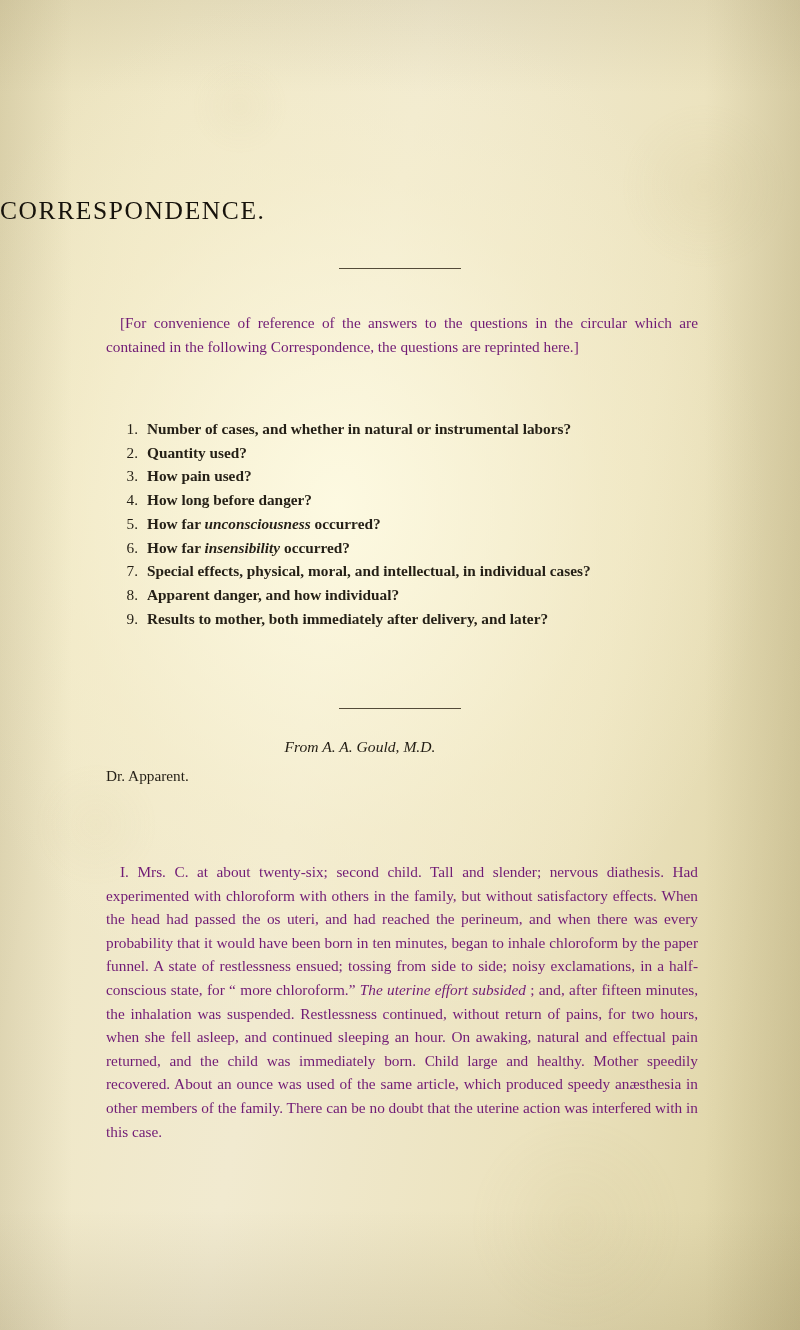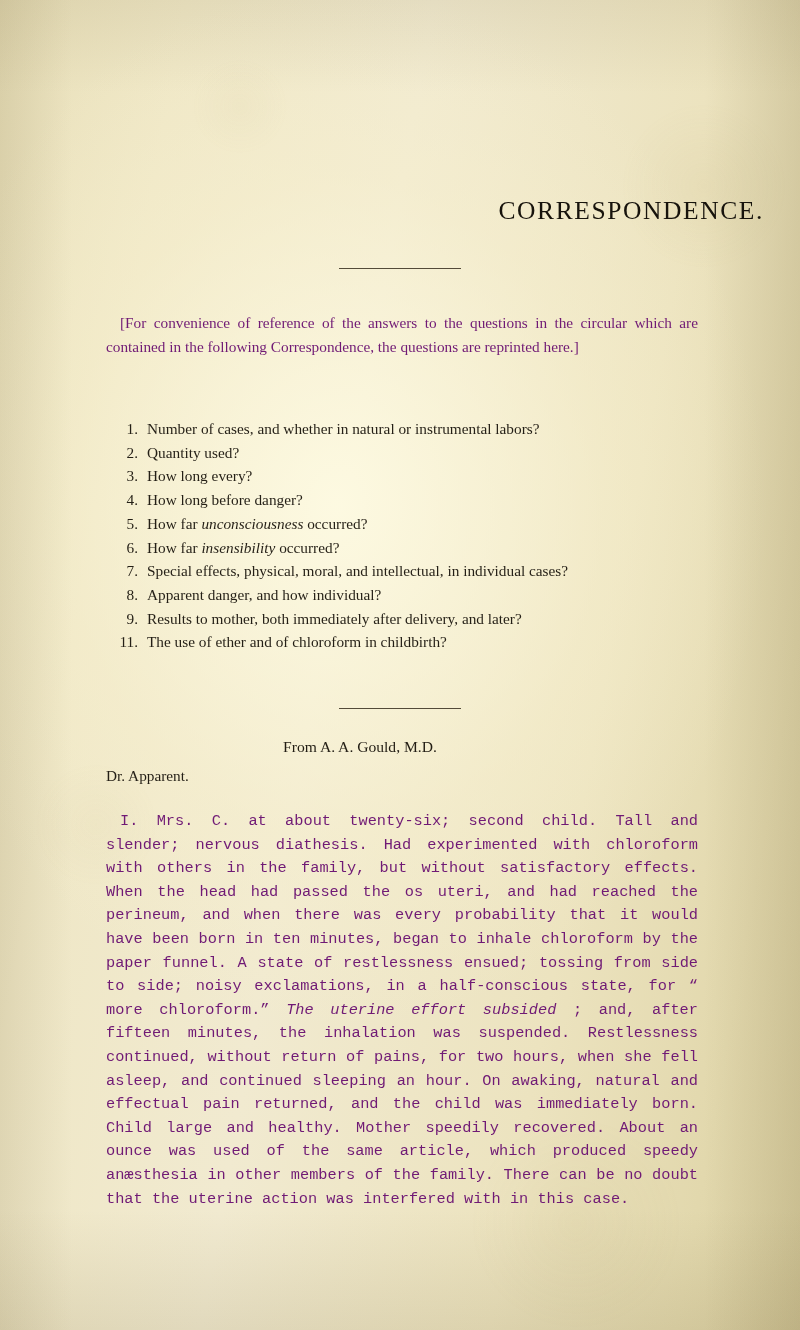--- a/index.html
+++ b/index.html
@@ -63,21 +63,21 @@
     height: 1330px;
     box-sizing: border-box;
   }
 
   
   .page-title {
     position: absolute;
     top: 196px;
     left: 0;
     width: 764px;
-    text-align: right;
+    text-align: left;
     font-size: 25.5px;
     letter-spacing: 1.6px;
     font-weight: 400;
     color: #17130c;
     font-family: "Liberation Serif", "DejaVu Serif", serif;
   }
 
   .rule {
     position: absolute;
     left: 50%;
@@ -121,51 +121,53 @@
   }
   .q-num {
     width: 32px;
     text-align: right;
     flex: 0 0 32px;
     padding-right: 9px;
     box-sizing: content-box;
   }
   .q-text {
     flex: 1 1 auto;
+    font-weight: bold;
   }
   .q-text i { font-style: italic; }
 
   
   .attribution {
     position: absolute;
     top: 738px;
     left: 0;
     width: 720px;
     text-align: center;
+    font-style: italic;
     font-size: 15.6px;
     color: #221d14;
   }
   .salutation-name {
     position: absolute;
     top: 764px;
     left: 106px;
     font-size: 15.3px;
     line-height: 23.6px;
   }
 
   .letter {
     top: 788px;
   }
   .letter p {
     margin: 0;
     text-indent: 14px;
   }
   .letter i { font-style: italic; }
 
-  .case-body { top: 810px; font-family: Liberation Mono, monospace; }
+  .case-body { top: 860px; }
 </style>
 </head>
 <body>
 
 <div class="paper-base"></div>
 <div class="paper-mottle"></div>
 <div class="paper-vignette"></div>
 
 <div class="page">
 
@@ -181,21 +183,21 @@
     <div class="q-row">
       <span class="q-num">1.</span>
       <span class="q-text">Number of cases, and whether in natural or instrumental labors?</span>
     </div>
     <div class="q-row">
       <span class="q-num">2.</span>
       <span class="q-text">Quantity used?</span>
     </div>
     <div class="q-row">
       <span class="q-num">3.</span>
-      <span class="q-text">How long every?</span>
+      <span class="q-text">How pain used?</span>
     </div>
     <div class="q-row">
       <span class="q-num">4.</span>
       <span class="q-text">How long before danger?</span>
     </div>
     <div class="q-row">
       <span class="q-num">5.</span>
       <span class="q-text"><span>How far </span><i>unconsciousness</i><span> occurred?</span></span>
     </div>
     <div class="q-row">
@@ -206,24 +208,20 @@
       <span class="q-num">7.</span>
       <span class="q-text">Special effects, physical, moral, and intellectual, in individual cases?</span>
     </div>
     <div class="q-row">
       <span class="q-num">8.</span>
       <span class="q-text">Apparent danger, and how individual?</span>
     </div>
     <div class="q-row">
       <span class="q-num">9.</span>
       <span class="q-text">Results to mother, both immediately after delivery, and later?</span>
-    </div>
-    <div class="q-row">
-      <span class="q-num">11.</span>
-      <span class="q-text">The use of ether and of chloroform in childbirth?</span>
     </div>
   </div>
 
   <div class="rule rule-mid"></div>
 
   <div class="attribution">From A. A. Gould, M.D.</div>
 
   <div class="salutation-name">Dr. Apparent.</div>
 
 

